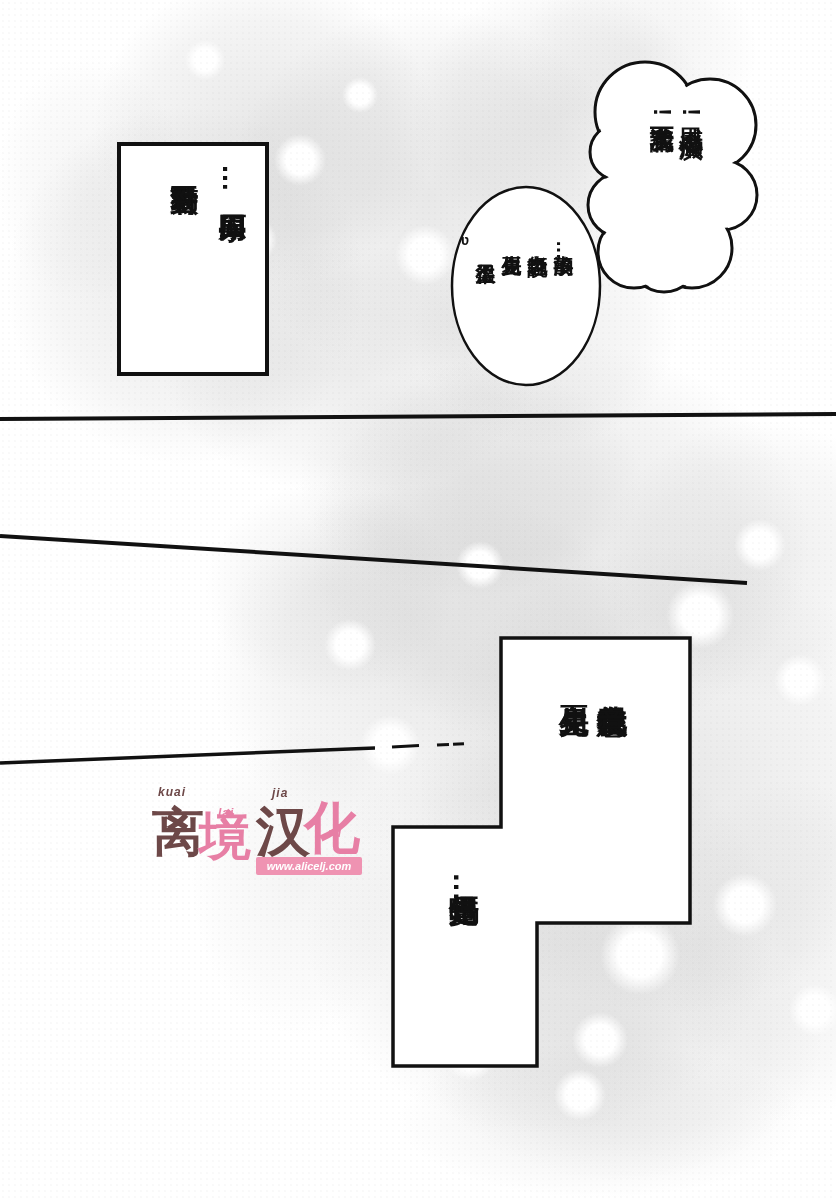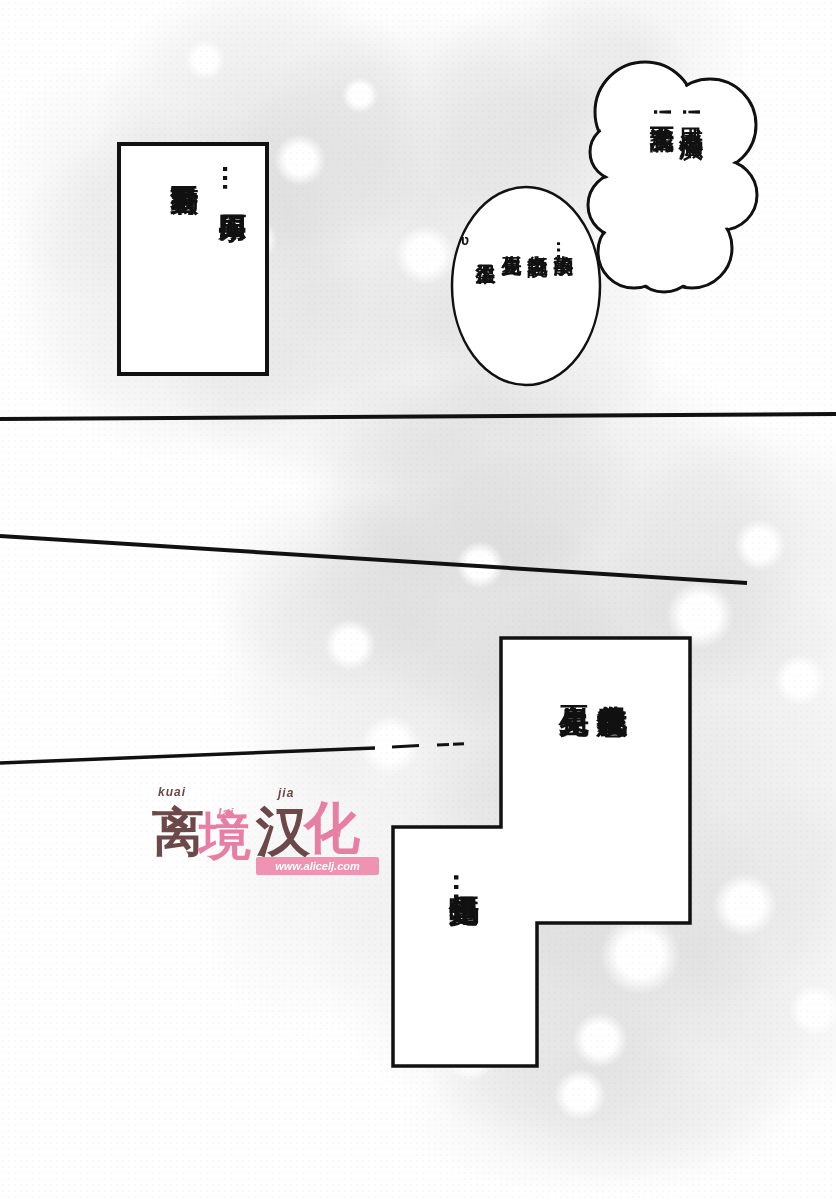--- a/index.html
+++ b/index.html
@@ -82,21 +82,21 @@
   }
   .caption-text{left:160px;top:164px;width:96px;height:205px;font-size:28px;line-height:48px;}
   .bigbox-upper{left:555px;top:682px;width:76px;height:218px;font-size:30px;line-height:38px;}
   .bigbox-lower{left:447px;top:872px;width:34px;height:165px;font-size:30px;line-height:34px;}
   
   .wm-ruby{position:absolute;font-style:italic;font-weight:bold;font-size:12px;letter-spacing:1px;}
   .wm-char{position:absolute;font-weight:bold;line-height:1;}
   .wm-dark{color:#6d4848;}
   .wm-pink{color:#e77fa5;}
   .wm-url{
-    position:absolute;left:256px;top:857px;width:123px;height:18px;
+    position:absolute;left:256px;top:857px;width:106px;height:18px;
     background:#ef93b2;color:#fff;font-style:italic;font-weight:bold;
     font-size:11px;line-height:18px;text-align:center;border-radius:2px;
   }
 </style>
 </head>
 <body>
 
 <div id="page">
 
   <div class="tone"></div>
@@ -164,21 +164,21 @@
 
   <div class="vtext bigbox-upper">
     <div>我以爲他很在意</div>
     <div>夏川先生</div>
   </div>
   <div class="vtext bigbox-lower">是錯覺嗎…</div>
 
   <div>
     <span class="wm-ruby wm-dark" style="left:158px;top:785px;">kuai</span>
     <span class="wm-ruby wm-pink" style="left:218px;top:806px;">lai</span>
-    <span class="wm-ruby wm-dark" style="left:278px;top:786px;">jia</span>
+    <span class="wm-ruby wm-dark" style="left:272px;top:786px;">jia</span>
     <span class="wm-ruby wm-pink" style="left:328px;top:826px;">ru</span>
 
     <span class="wm-char wm-dark" style="left:152px;top:806px;font-size:52px;">离</span>
     <span class="wm-char wm-pink" style="left:199px;top:810px;font-size:52px;">境</span>
     <span class="wm-char wm-dark" style="left:256px;top:804px;font-size:54px;">汉</span>
     <span class="wm-char wm-pink" style="left:304px;top:800px;font-size:56px;">化</span>
 
     <div class="wm-url">www.alicelj.com</div>
   </div>
 

